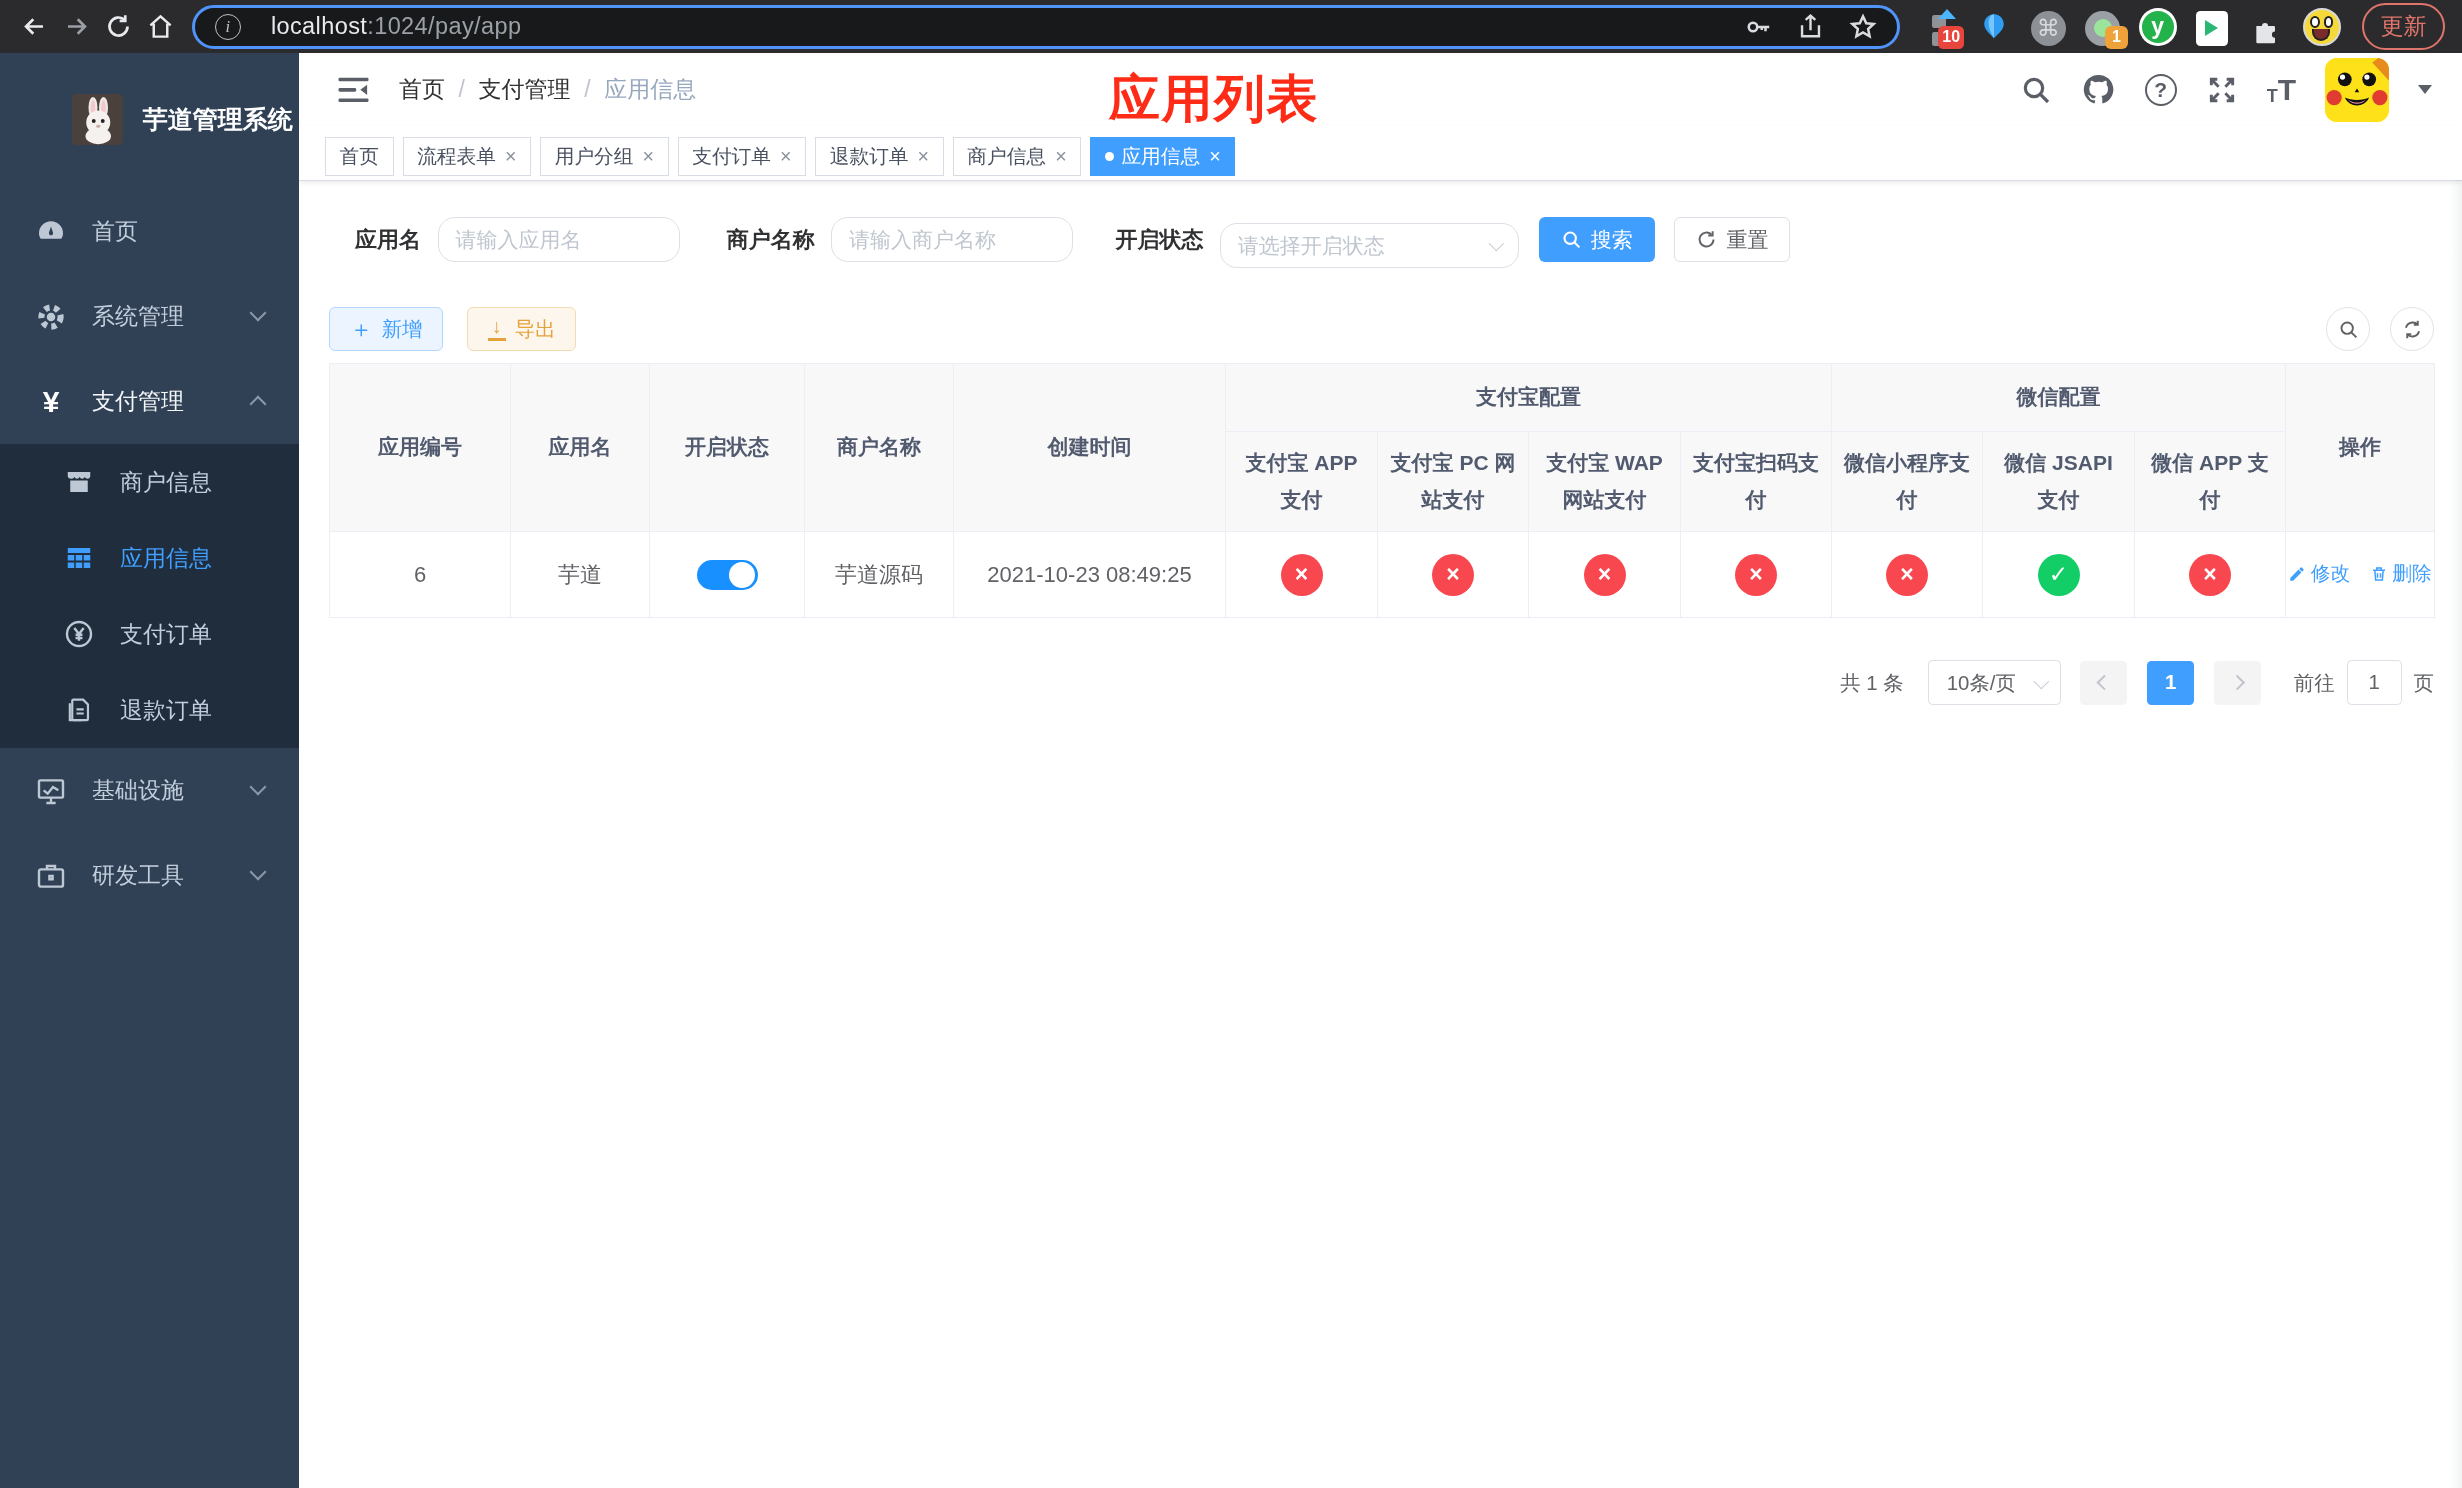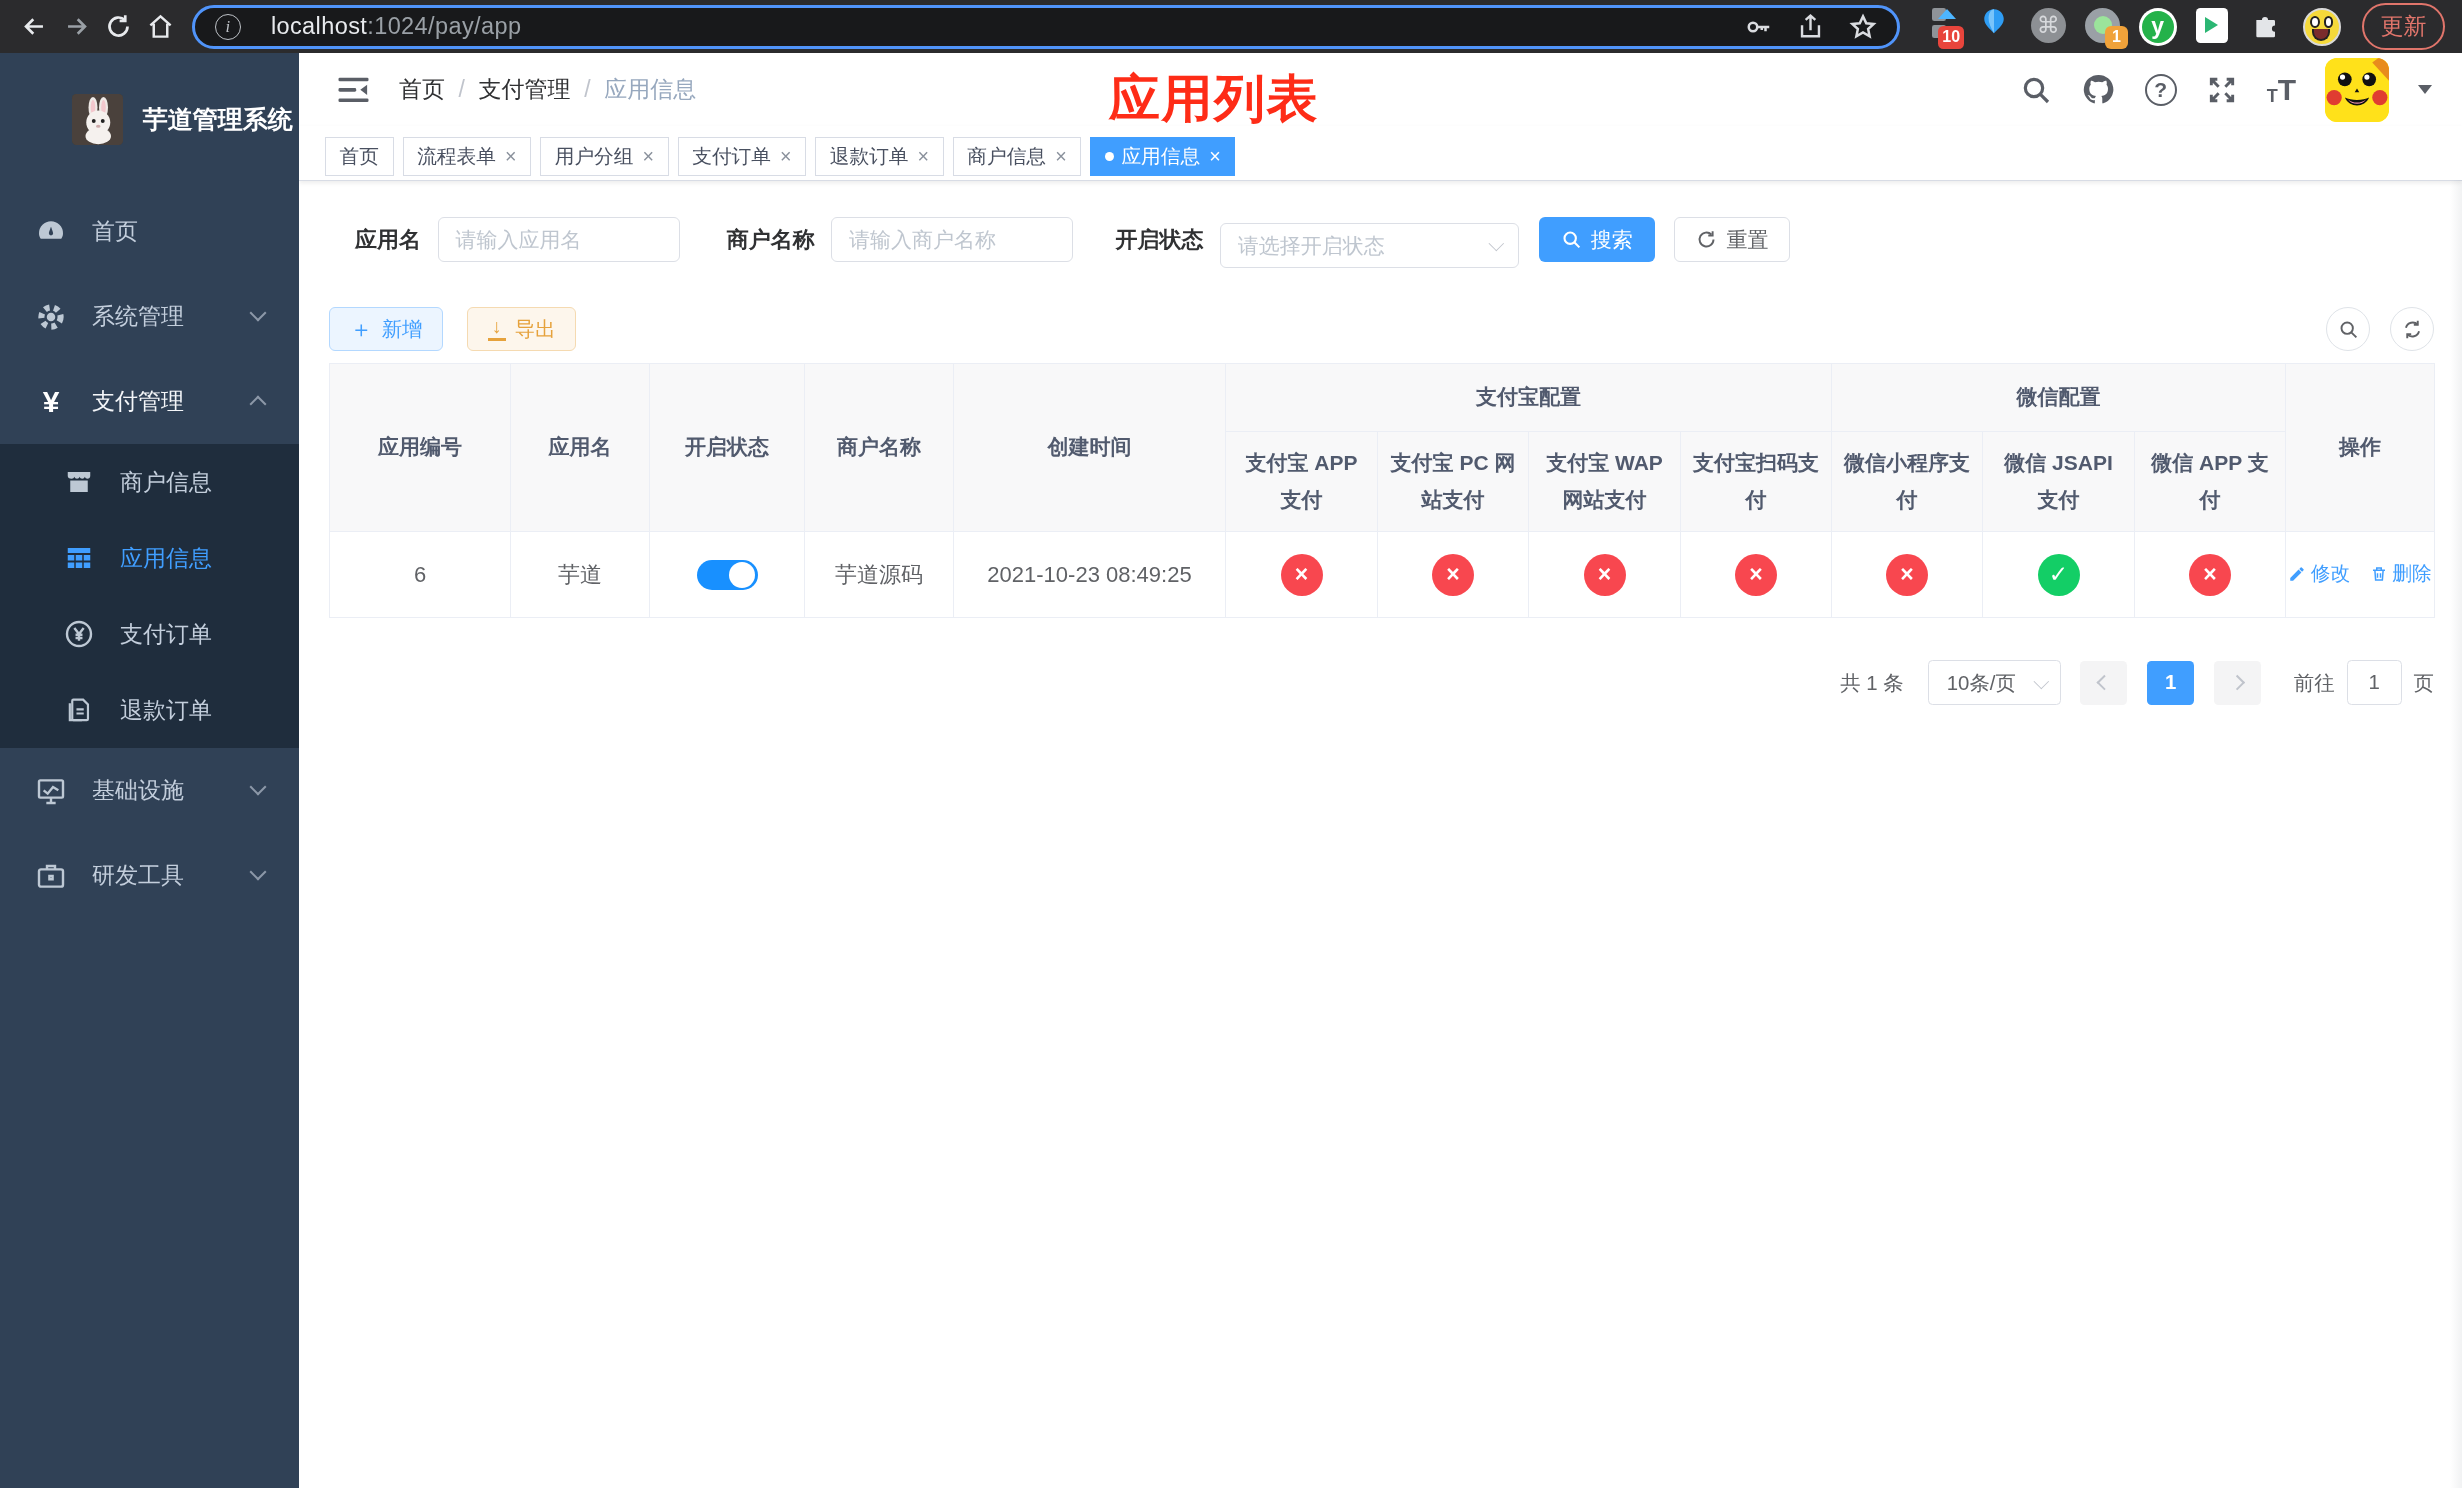--- a/index.html
+++ b/index.html
@@ -14,21 +14,21 @@
   .nav-btn.dim { color:#9aa0a6; }
   .urlbar { margin-left:10.6px; width:1708px; height:44px; background:var(--browser-pill,#18191b);
             border:3.8px solid var(--browser-ring,#5094fa); border-radius:24px; display:flex; align-items:center;
             padding:0 19.7px; flex:0 0 auto; }
   .info-ic { width:26px; height:26px; border:1.9px solid #bdc1c6; border-radius:50%; color:#bdc1c6;
              font-size:16.7px; display:flex; align-items:center; justify-content:center; font-style:italic; font-family:"Liberation Serif",serif; }
   .url-text { margin-left:30px; font-size:23.5px; color:var(--browser-text,#e8eaed); letter-spacing:0.4px; }
   .url-text .dim { color:#9aa0a6; }
   .pill-icons { margin-left:auto; display:flex; align-items:center; gap:23px; color:#dadce0; }
   .ext-row { display:flex; align-items:center; gap:16.7px; margin-left:19.7px; }
-  .ext { width:38px; height:38px; position:relative; display:flex; align-items:flex-start; justify-content:center; }
+  .ext { width:38px; height:38px; position:relative; display:flex; align-items:flex-end; justify-content:center; }
   .badge { position:absolute; right:-6px; bottom:-3px; min-width:23px; height:23px; border-radius:5.3px;
            color:#fff; font-size:16px; font-weight:700; display:flex; align-items:center; justify-content:center; padding:0 3.8px; }
   .badge.red { background:#e8453c; }
   .badge.orange { background:#f0a23a; border-radius:6px; }
   .sq2 { display:flex; flex-direction:column; gap:3.8px; }
   .sq2 i { width:13.6px; height:13.6px; background:#8f9398; border-radius:2.3px; display:block; }
   .gem2 { position:absolute; right:1.5px; top:-7.6px; width:0; height:0; border:9px solid transparent; border-bottom:10.6px solid #4db5ff; }
   .cmd-circle { width:35px; height:35px; border-radius:50%; background:#8d9094; color:#d7d9dc; font-size:23px;
                 display:flex; align-items:center; justify-content:center; }
   .rec-circle { width:35px; height:35px; border-radius:50%; background:#9aa0a6; display:flex; align-items:center; justify-content:center; }
@@ -88,21 +88,21 @@
   .tag { height:39px; display:inline-flex; align-items:center; padding:0 13.6px; border:1.5px solid #d8dce5;
          background:#fff; color:#495060; font-size:19.7px; gap:7.6px; }
   .tag .x { font-size:19.7px; color:#8a919c; margin-left:1.5px; }
   .tag.active { background:var(--accent,#409eff); border-color:var(--accent,#409eff); color:#fff; }
   .tag.active .x { color:#fff; }
   .tag.active .dot { width:9px; height:9px; border-radius:50%; background:#fff; }
 
   .content { padding:30px 28px 0 30px; }
   .filter-row { display:flex; align-items:center; margin-left:26px; }
   .f-label { font-size:22px; font-weight:700; color:#303133; flex:0 0 auto; }
-  .f-input { height:45px; border:1.5px solid #dcdfe6; border-radius:6px; background:#fff; display:flex; align-items:center;
+  .f-input { height:45px; border:1.5px solid #dcdfe6; border-radius:17px; background:#fff; display:flex; align-items:center;
              padding:0 16.7px; margin-left:16.7px; }
   .f-input input { border:none; outline:none; font-size:21px; color:#606266; width:100%; background:transparent;
                    font-family:inherit; }
   .f-input input::placeholder { color:#bfc6cf; }
   .f-input.w320 { width:242px; } .f-input.w395 { width:299px; position:relative;margin-top:12px; }
   .sel-caret { width:10.6px; height:10.6px; border-right:1.9px solid #c0c4cc; border-bottom:1.9px solid #c0c4cc;
                transform:rotate(45deg); margin-left:auto; margin-top:-4.5px; flex:0 0 auto; }
   .gap60 { width:47px; flex:0 0 auto; } .gap55 { width:42px; flex:0 0 auto; }
   .btn { height:45px; display:inline-flex; align-items:center; justify-content:space-between; border-radius:6px;
          font-size:21px; gap:9px; padding:0 21px; border:1.5px solid transparent; }

